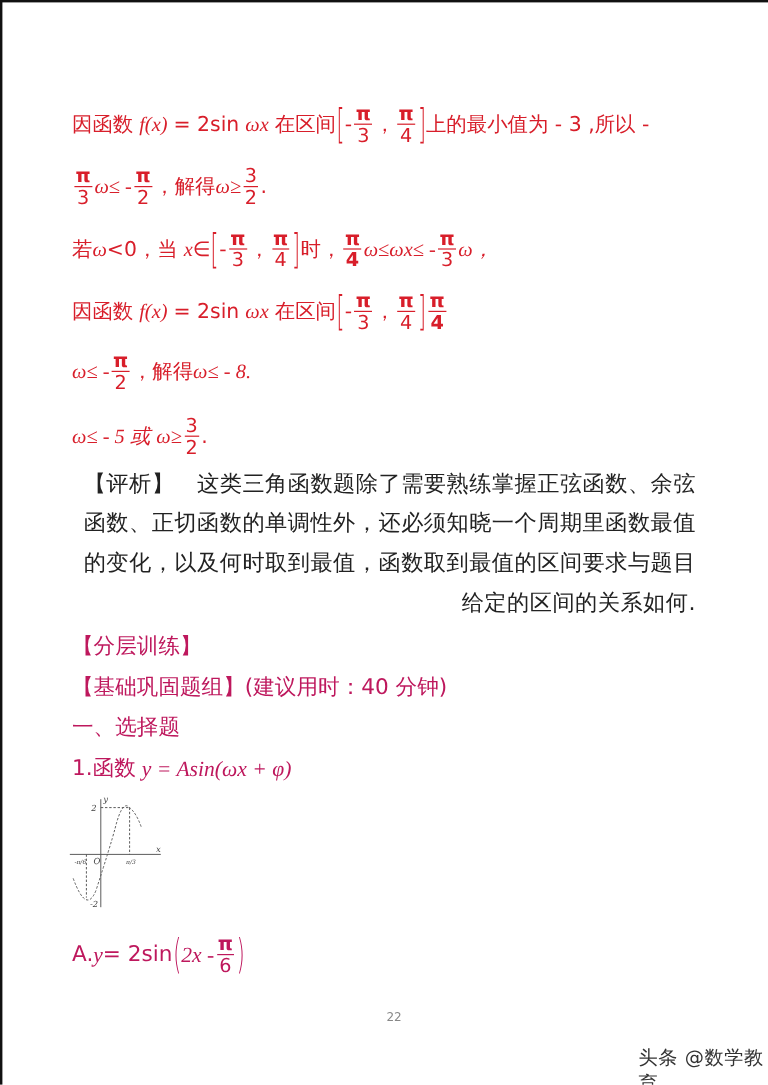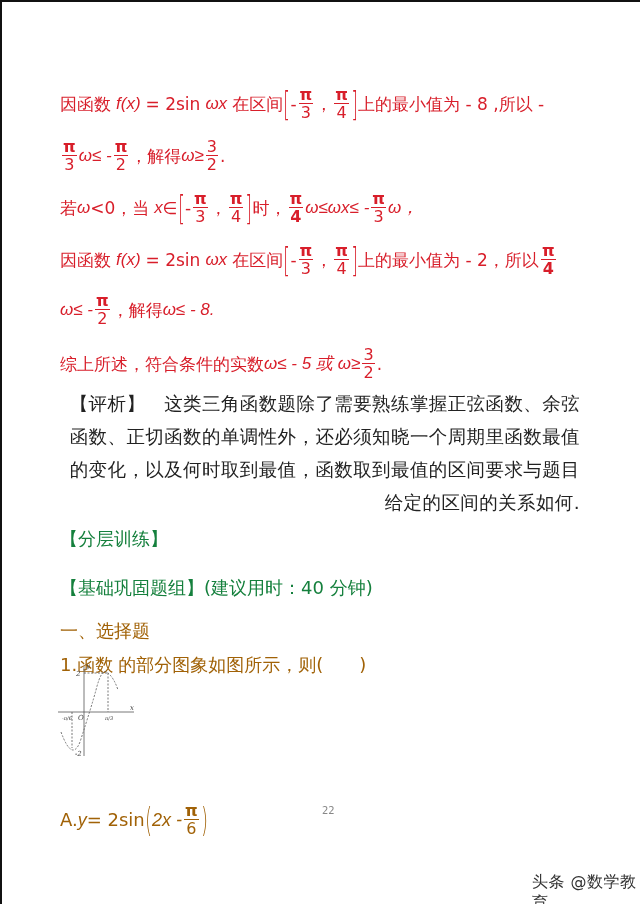--- a/index.html
+++ b/index.html
@@ -5,34 +5,34 @@
   html, body { margin: 0; padding: 0; }
   body {
     width: 640px; height: 904px; background: #ffffff; position: relative; overflow: hidden;
     font-family: "DejaVu Sans", "Liberation Sans", sans-serif;
   }
   .frame-top { position: absolute; left: 0; top: 0; width: 640px; height: 2px; background: #111; }
   .frame-left { position: absolute; left: 0; top: 0; width: 2px; height: 904px; background: #111; }
 
   .line { position: absolute; left: 60px; white-space: nowrap; font-size: 17px; line-height: 22px; display: flex; align-items: center; }
   .red { color: #d81e2a; }
-  .blue { color: #15803d; }
-  .black { color: #a16207; margin-top: 24px; }
-  .it { font-style: italic; font-family: Liberation Sans, sans-serif; }
+  .blue { color: #be185d; }
+  .black { color: #be185d; }
+  .it { font-style: italic; font-family: Liberation Serif, serif; }
   .frac { display: inline-flex; flex-direction: column; align-items: center; font-size: 16px; line-height: 17px; margin: 0 2px; vertical-align: middle; }
   .frac .num { border-bottom: 1px solid currentColor; padding: 0 1px; font-weight: bold; }
   .frac .den { padding: 0 1px; }
   .brk { display: inline-block; font-size: 34px; line-height: 34px; font-weight: 200; transform: scaleX(0.5); margin: 0 -3px; }
   .sp { display: inline-block; width: 5px; }
 
   .para { position: absolute; left: 60px; width: 520px; font-size: 18.5px; line-height: 33px; color: #222; letter-spacing: 0.4px; text-align: right; }
 
   .graph { position: absolute; left: 58px; top: 660px; width: 80px; height: 100px; }
 
-  .page-num { position: absolute; left: 322px; top: 805px; font-size: 10px; color: #888; }
+  .page-num { position: absolute; left: 322px; top: 843px; font-size: 10px; color: #888; }
   .watermark { position: absolute; left: 532px; top: 872px; font-size: 16px; color: #333; text-shadow: 0 0 2px #fff, 0 0 1px #fff; letter-spacing: 0.5px; }
 </style>
 </head>
 <body>
 
 <div class="frame-top"></div>
 <div class="frame-left"></div>
 
 <div class="line red" style="top:86px;">
   <span>因函数</span>
@@ -49,21 +49,21 @@
   <span class="frac">
       <span class="num">π</span>
       <span class="den">3</span>
     </span>
   <span>，</span>
   <span class="frac">
       <span class="num">π</span>
       <span class="den">4</span>
     </span>
   <span class="brk">]</span>
-  <span>上的最小值为 - 8 ,所以 -</span>
+  <span>上的最小值为 - 3 ,所以 -</span>
 </div>
 
 <div class="line red" style="top:138px;">
   <span class="frac">
       <span class="num">π</span>
       <span class="den">3</span>
     </span>
   <span class="it">ω≤ -</span>
   <span class="frac">
       <span class="num">π</span>
@@ -125,60 +125,58 @@
   <span class="frac">
       <span class="num">π</span>
       <span class="den">3</span>
     </span>
   <span>，</span>
   <span class="frac">
       <span class="num">π</span>
       <span class="den">4</span>
     </span>
   <span class="brk">]</span>
-  <span>上的最小值为 - 2，所以</span>
   <span class="frac">
       <span class="num">π</span>
       <span class="den" style="font-weight:bold">4</span>
     </span>
 </div>
 
 <div class="line red" style="top:292px;">
   <span class="it">ω≤ -</span>
   <span class="frac">
       <span class="num">π</span>
       <span class="den">2</span>
     </span>
   <span>，解得</span>
   <span class="it">ω≤ - 8.</span>
 </div>
 
 <div class="line red" style="top:346px;">
-  <span>综上所述，符合条件的实数</span>
   <span class="it">ω≤ - 5 或</span>
     <span class="sp"></span>
   <span class="it">ω≥</span>
   <span class="frac">
       <span class="num" style="font-weight:normal">3</span>
       <span class="den">2</span>
     </span>
   <span>.</span>
 </div>
 
 <div class="para" style="top:387px;">【评析】　这类三角函数题除了需要熟练掌握正弦函数、余弦函数、正切函数的单调性外，还必须知晓一个周期里函数最值的变化，以及何时取到最值，函数取到最值的区间要求与题目给定的区间的关系如何.</div>
 
 <div class="line blue" style="top:528px; font-size:18px;">【分层训练】</div>
-<div class="line blue" style="top:577px; font-size:18px;">【基础巩固题组】(建议用时：40 分钟)</div>
+<div class="line blue" style="top:562px; font-size:18px;">【基础巩固题组】(建议用时：40 分钟)</div>
 <div class="line black" style="top:596px; font-size:18px;">一、选择题</div>
 
 <div class="line black" style="top:630px; font-size:18px;">
   <span>1.</span>
   <span>函数</span>
     <span class="sp"></span>
-  <span>的部分图象如图所示，则(　　)</span>
+  <span class="it">y = Asin(ωx + φ)</span>
 </div>
 
 <svg class="graph" viewBox="0 0 80 100">
   <g stroke="#555" stroke-width="0.8" fill="none">
     <line x1="0" y1="52" x2="76" y2="52"></line>
     <line x1="26" y1="96" x2="26" y2="6"></line>
     <path d="M3,72 Q14,102 22,82 Q34,45 38,30 Q44,6 50,13 Q56,18 60,30" stroke-dasharray="2,1.5"></path>
     <line x1="26" y1="13" x2="50" y2="13" stroke-dasharray="2,1.5"></line>
     <line x1="50" y1="13" x2="50" y2="52" stroke-dasharray="2,1.5"></line>
     <line x1="14" y1="52" x2="14" y2="88" stroke-dasharray="2,1.5"></line>

